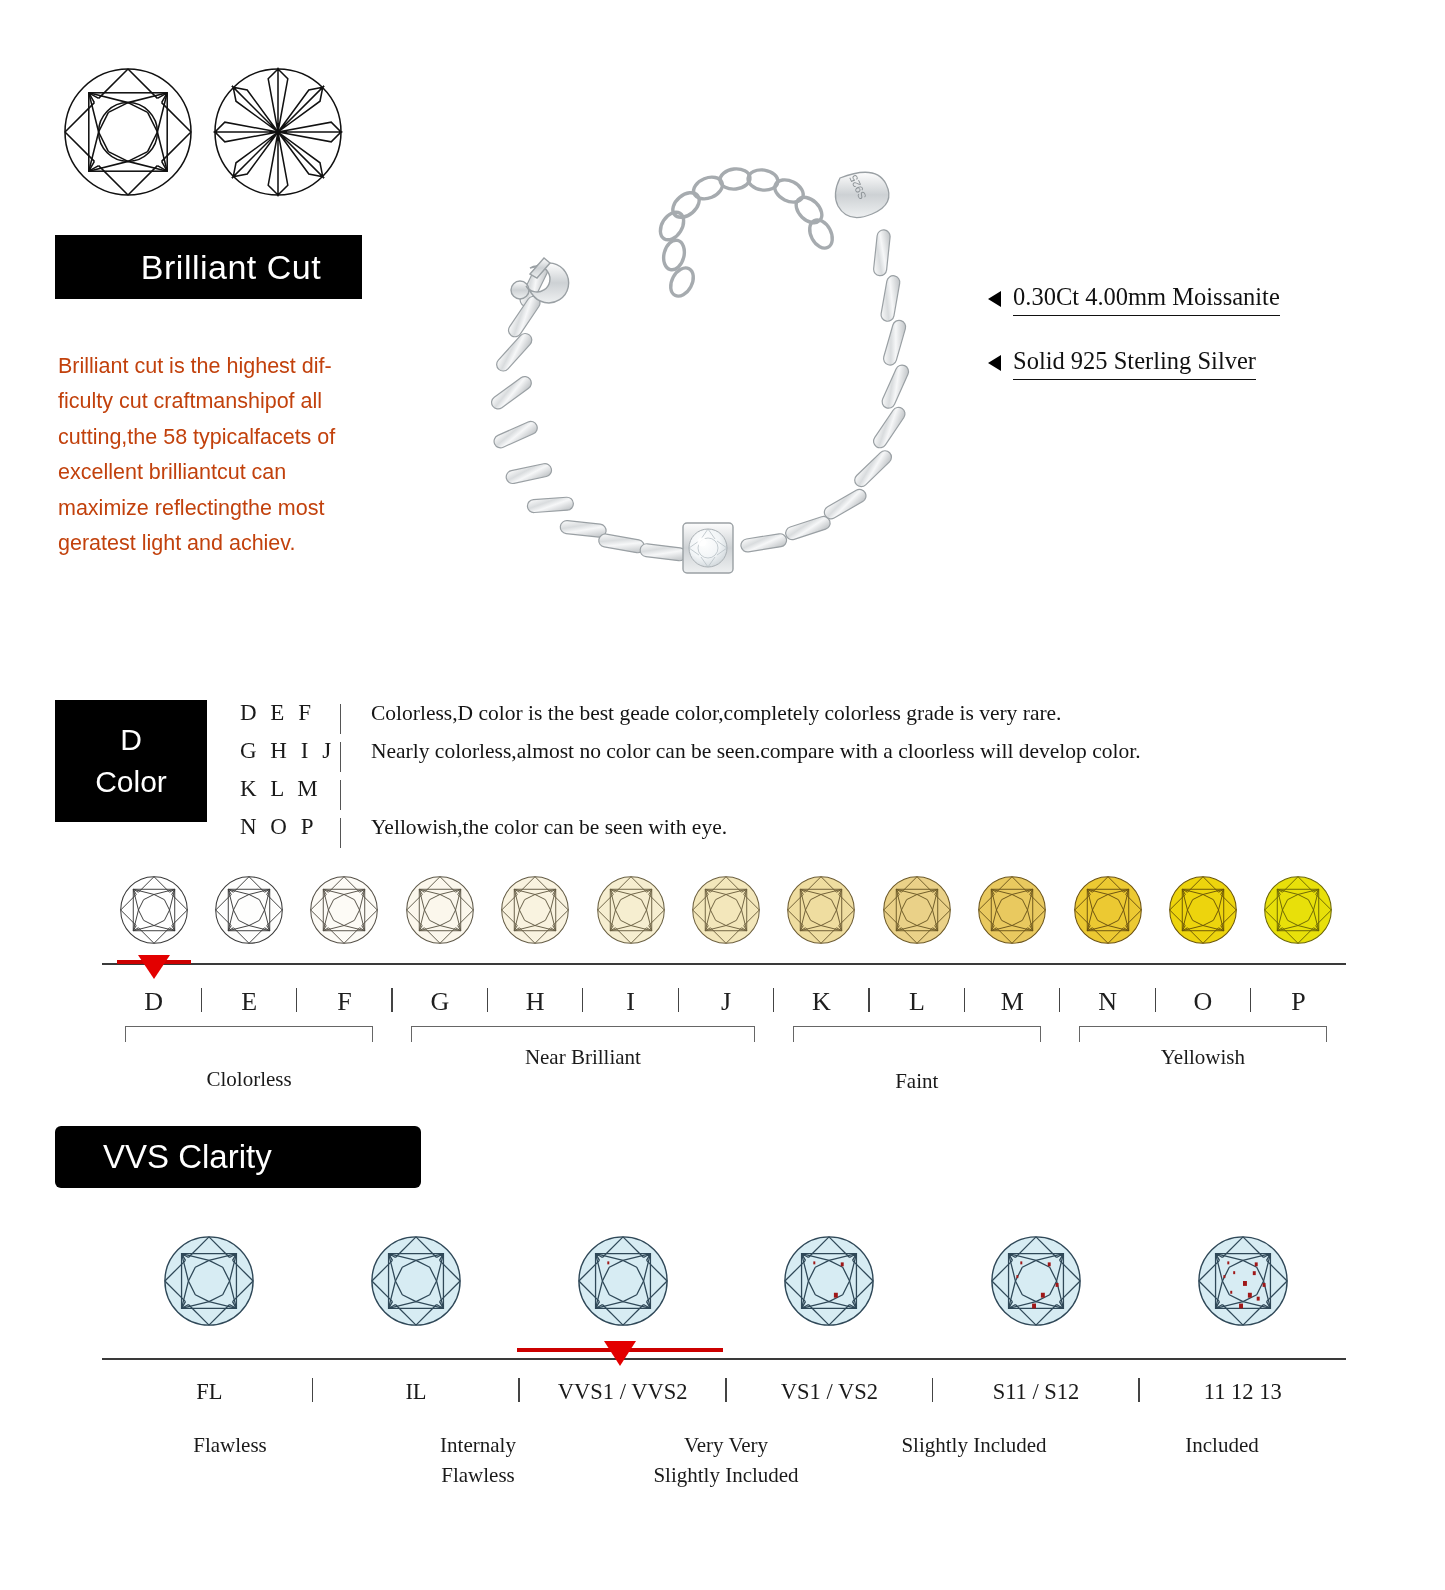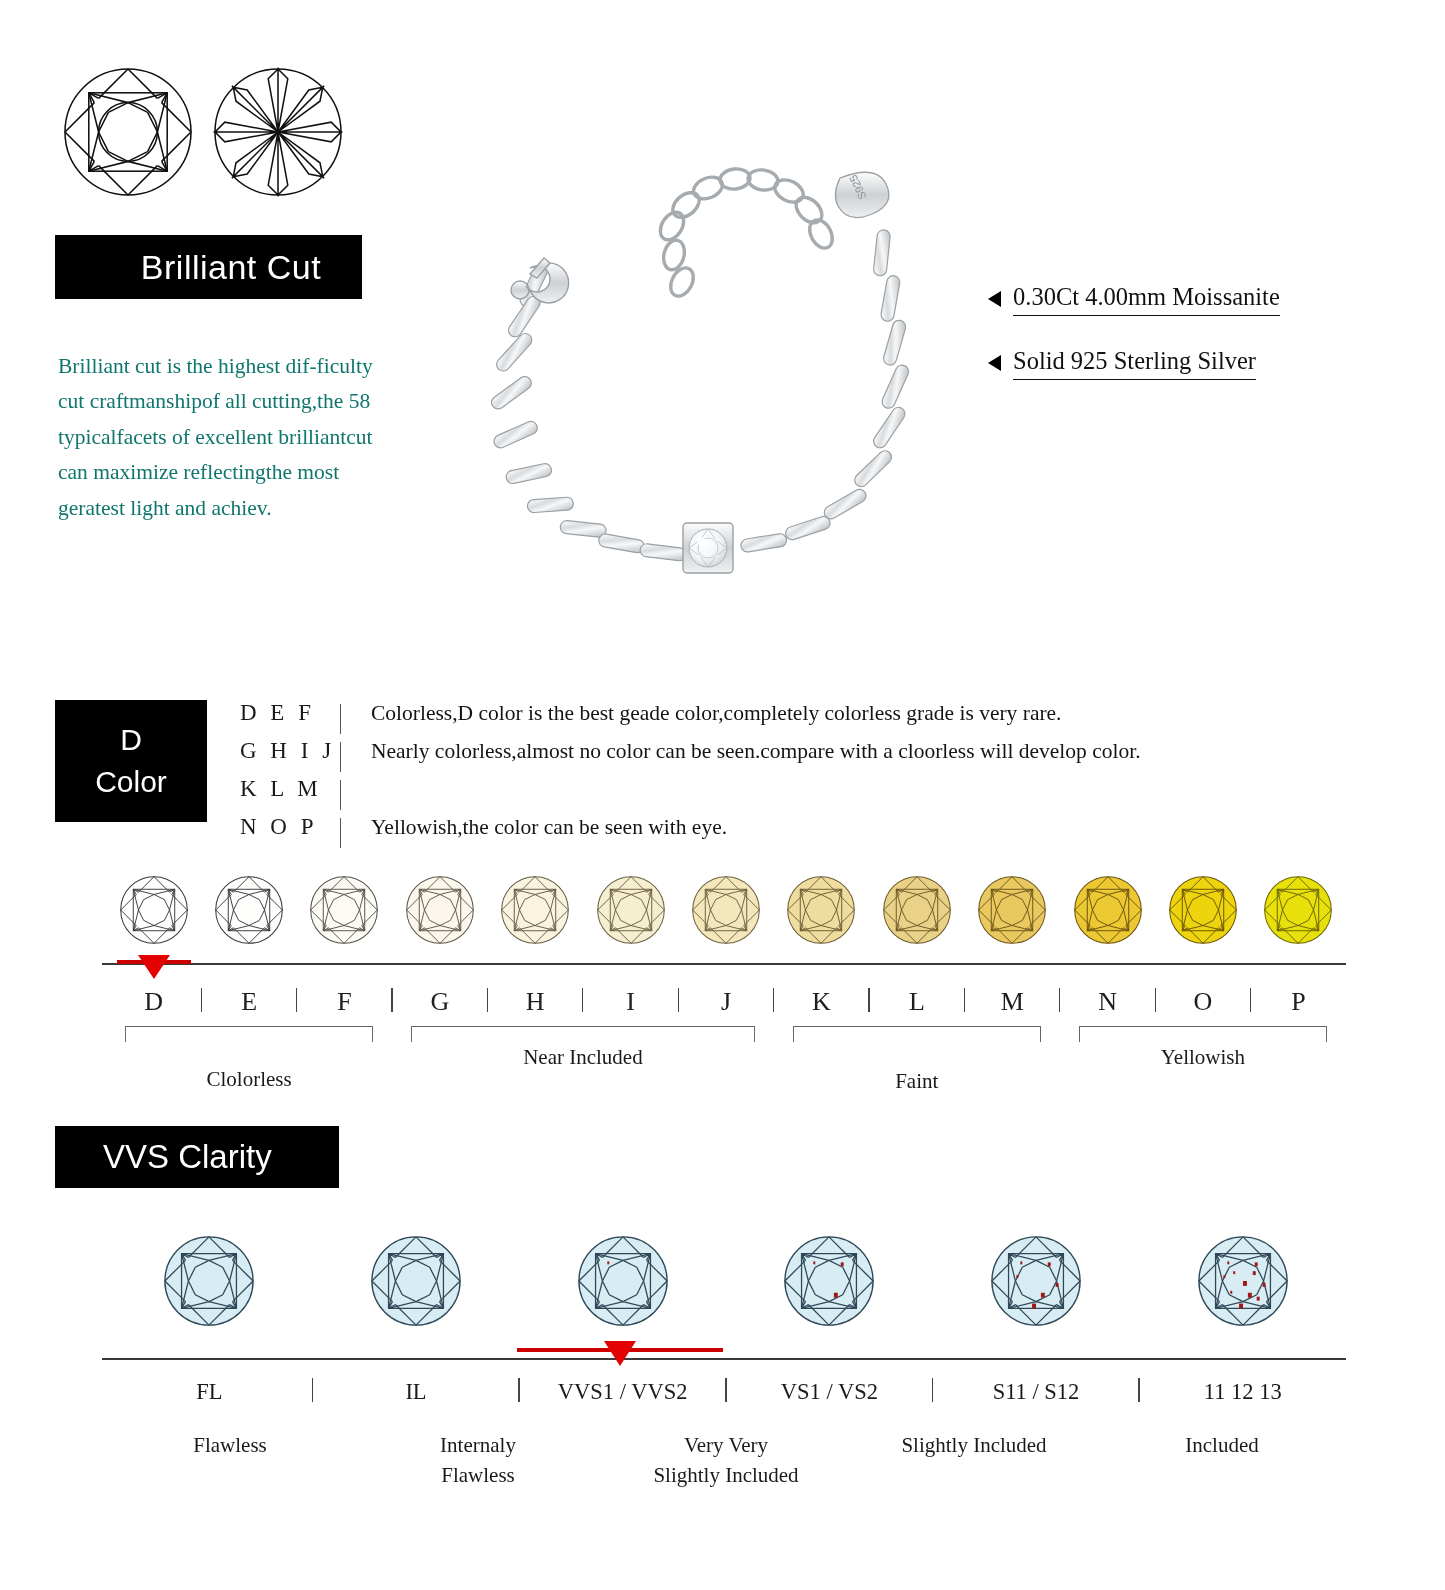--- a/index.html
+++ b/index.html
@@ -35,22 +35,22 @@
     padding-left: 45px;
     font-family: "Liberation Sans", "DejaVu Sans", sans-serif;
     font-weight: 400;
   }
 
   #cut-body {
     position: absolute; left: 58px; top: 327px;
     width: 320px;
     font-size: 21.5px;
     line-height: 35.5px;
-    color: #0f766e;
-    font-family: Liberation Serif, serif;
+    color: #c2410c;
+    font-family: Liberation Sans, sans-serif;
   }
 
   
   #product-photo { position: absolute; left: 410px; top: 60px; width: 560px; height: 590px; }
 
   
   #feature-list { position: absolute; left: 988px; top: 282px; width: 420px; }
   .feature-row { display: flex; align-items: flex-start; margin-bottom: 30px; }
   .feature-arrow {
     width: 0; height: 0;
@@ -136,23 +136,23 @@
   .color-bracket-label {
     position: absolute; text-align: center;
     font-size: 21px; color: #1a1a1a;
   }
 
   
   #clarity-section { position: absolute; left: 0; top: 1110px; width: 1445px; height: 480px; }
 
   #clarity-title-bar {
     position: absolute; left: 55px; top: 16px;
-    width: 284px; height: 62px;
+    width: 366px; height: 62px;
     background: #000000;
-    display: flex; align-items: center;
+    display: flex; align-items: center; border-radius: 6px;
   }
   #clarity-title-text {
     color: #ffffff; font-size: 33px;
     padding-left: 48px;
     font-family: "Liberation Sans", "DejaVu Sans", sans-serif;
   }
 
   #clarity-gems { position: absolute; left: 106px; top: 108px; width: 1240px; height: 125px; display: flex; }
   .clarity-gem-cell { flex: 1; display: flex; justify-content: center; align-items: center; }
 
@@ -654,21 +654,21 @@
       <div class="color-letter-cell">P</div>
     </div>
   <div id="color-brackets">
       <div class="color-bracket" style="left: 19.0769px; width: 248px;"></div>
       <div class="color-bracket" style="left: 305.231px; width: 343.385px;"></div>
       <div class="color-bracket" style="left: 686.769px; width: 248px;"></div>
       <div class="color-bracket" style="left: 972.923px; width: 248px;"></div>
     </div>
   <div id="color-bracket-labels">
       <div class="color-bracket-label" style="left: 19.0769px; width: 248px; margin-top: 22px;">Clolorless</div>
-      <div class="color-bracket-label" style="left: 305.231px; width: 343.385px;">Near Included</div>
+      <div class="color-bracket-label" style="left: 305.231px; width: 343.385px;">Near Brilliant</div>
       <div class="color-bracket-label" style="left: 686.769px; width: 248px; margin-top: 24px;">Faint</div>
       <div class="color-bracket-label" style="left: 972.923px; width: 248px;">Yellowish</div>
     </div>
 </div>
 
 <div id="clarity-section">
 
   <div id="clarity-title-bar">
     <span id="clarity-title-text">VVS Clarity</span>
   </div>

